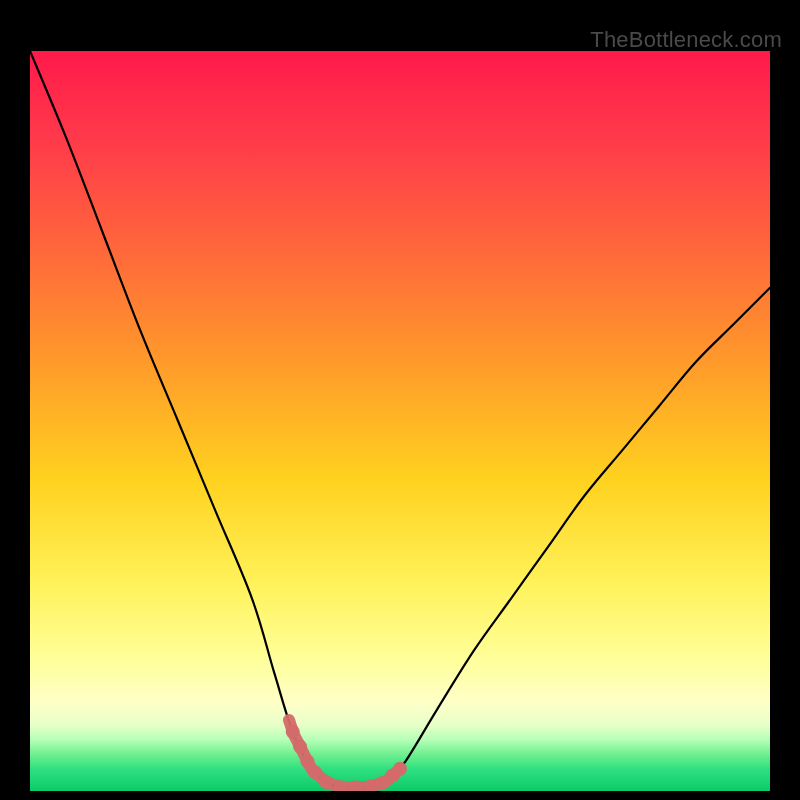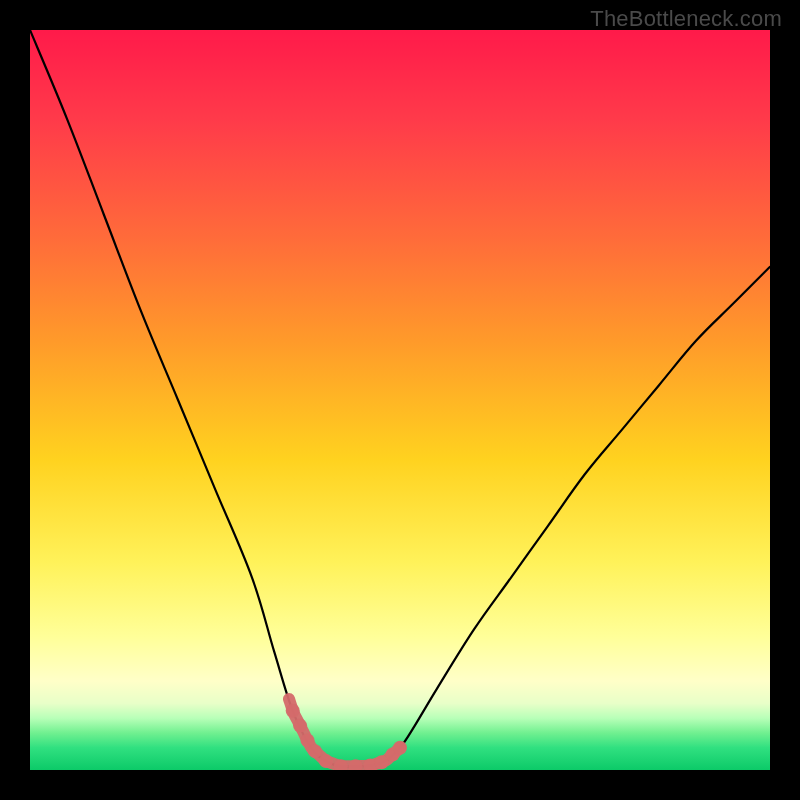--- a/index.html
+++ b/index.html
@@ -2,20 +2,21 @@
 <html><head>
 <meta charset="utf-8">
 <style>
   * { margin: 0; padding: 0; box-sizing: border-box; }
   html, body { width: 800px; height: 800px; overflow: hidden; background: #000; }
   .page {
     position: relative;
     width: 800px;
     height: 721px;
     background: #000;
+    margin-top: 21px;
   }
   .plot-area {
     position: absolute;
     left: 30px;
     top: 30px;
     width: 740px;
     height: 740px;
     background: linear-gradient(to bottom,
       #ff1a4a 0%,
       #ff3a4a 12%,

